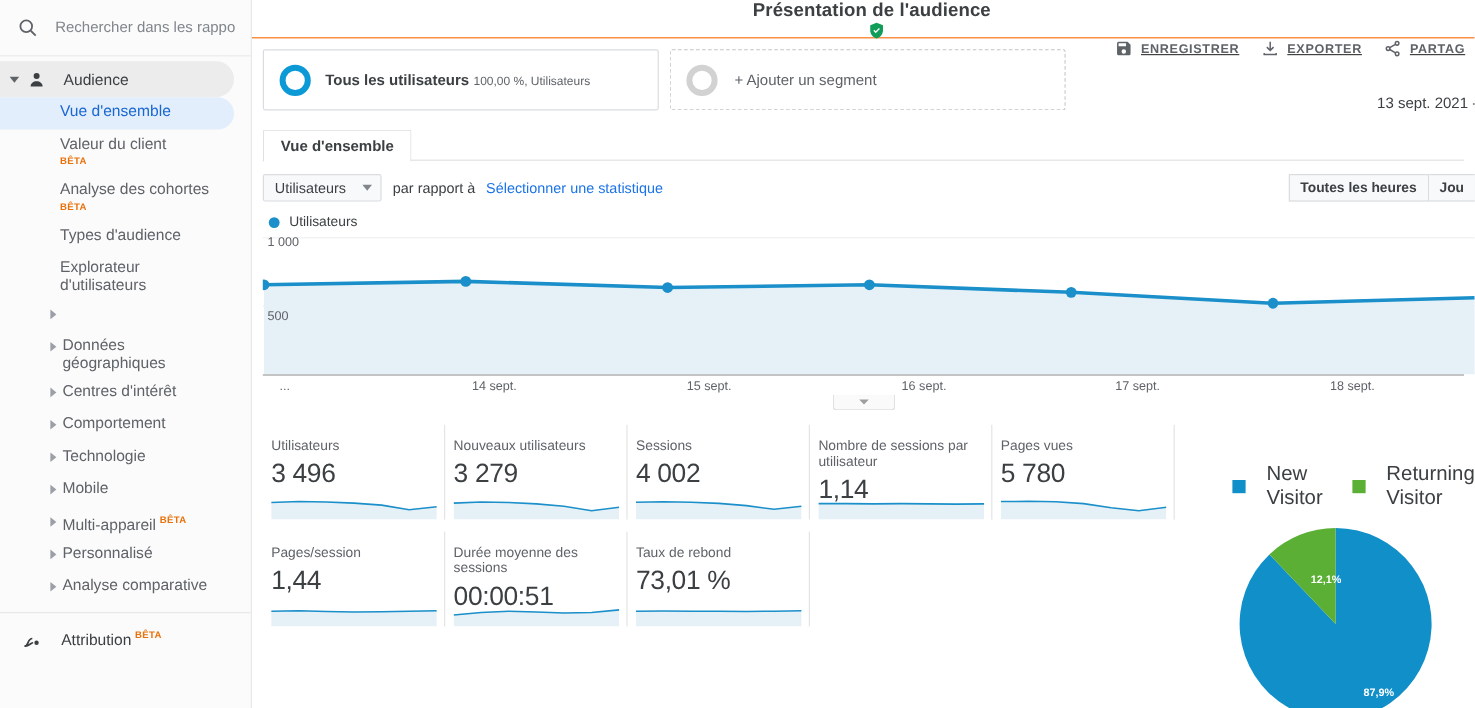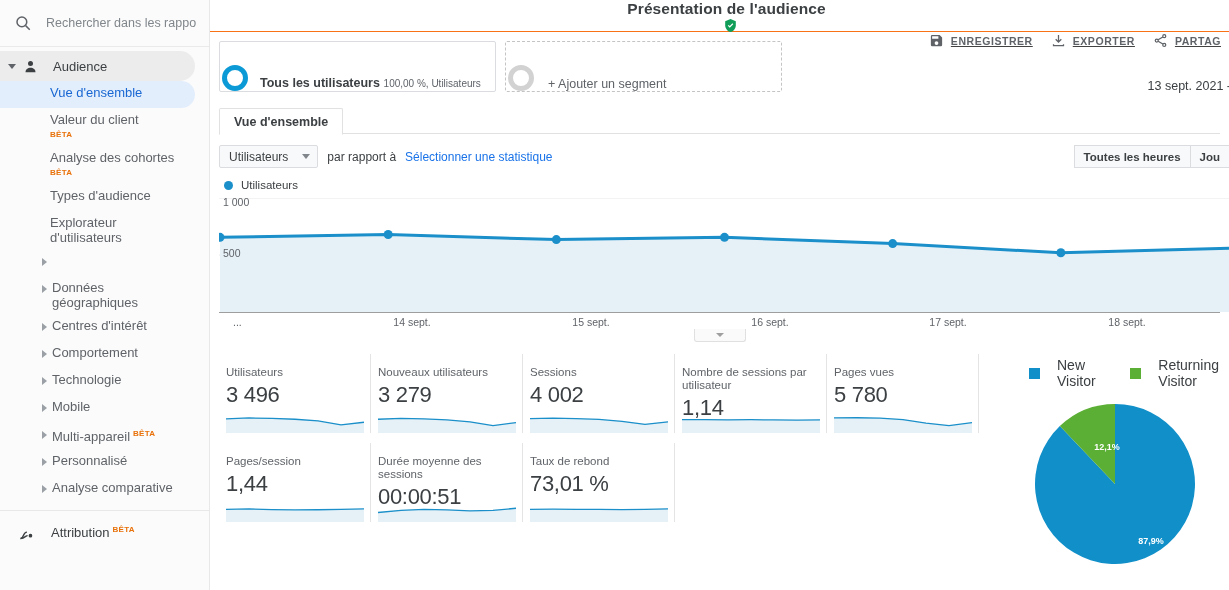--- a/index.html
+++ b/index.html
@@ -107,23 +107,23 @@
   .topbar-actions { margin-left: auto; display: flex; align-items: center; gap: 18px; padding-right: 8px; text-decoration: underline; }
   .tb-action {
     display: flex; align-items: center; gap: 7px;
     font-size: 10.5px; font-weight: bold; letter-spacing: .55px;
     color: #5f6368; cursor: pointer; text-transform: uppercase;
   }
   .tb-action svg { color: #5f6368; }
 
   .segments-row { display: flex; padding: 9px 0 0 9px; gap: 9px; position: relative; }
   .segment-box {
-    width: 277px; height: 51px;
+    width: 330px; height: 51px;
     border: 1px solid #dadce0; border-radius: 2px;
-    display: flex; align-items: flex-end; padding-left: 2px;
+    display: flex; align-items: center; padding-left: 13px;
     background: #fff; cursor: pointer;
   }
   .segment-box.dashed { border: 1px dashed #c4c4c4; }
   .ring { width: 26px; height: 26px; border-radius: 50%; border: 5px solid #0c9ad6; flex: none; }
   .ring.gray { border-color: #d2d2d2; }
   .segment-text { margin-left: 12px; }
   .segment-title { font-size: 12.5px; color: #3c4043; font-weight: bold; line-height: 15px; }
   .segment-sub { font-size: 10px; color: #5f6368; margin-top: 2px; }
   .segment-add { margin-left: 14px; font-size: 12.5px; color: #5f6368; }
 
@@ -197,21 +197,21 @@
     border-right: 1px solid #e4e4e4; height: 79px;
   }
   .card.last { border-right: 1px solid #e4e4e4; }
   .card-label { font-size: 11.5px; color: #5f6368; line-height: 13px; min-height: 13px; }
   .card-value { font-size: 22px; color: #3c4043; margin-top: 3px; letter-spacing: -.3px; font-weight: normal; }
   .spark { position: absolute; left: 7px; bottom: 0; width: 138px; height: 25px; }
   .cards-row.second .card { margin-top: 10px; }
 
   
   .pie-col { flex: 1; position: relative; padding-top: 3px; }
-  .pie-legend { display: flex; align-items: center; gap: 17px; font-size: 14px; color: #3c4043; }
+  .pie-legend { display: flex; align-items: center; gap: 17px; font-size: 17px; color: #3c4043; margin-top: 28px; }
   .sw { width: 11px; height: 11px; flex: none; }
   .pie-wrap { margin-top: 9px; position: relative; }
 </style>
 </head>
 <body>
 
 <div class="app">
 
   <aside class="sidebar">
 
@@ -407,21 +407,21 @@
             <path d="M1 39.33 L169.16666666666666 36.47999999999999 L337.3333333333333 41.61 L505.5 39.33 L673.6666666666666 45.60000000000001 L841.8333333333334 54.72 L1010 50.16 L1010 114 L1 114 Z" fill="#e6f0f7"></path>
             <path d="M1 39.33 L169.16666666666666 36.47999999999999 L337.3333333333333 41.61 L505.5 39.33 L673.6666666666666 45.60000000000001 L841.8333333333334 54.72 L1010 50.16" fill="none" stroke="#1a8fc9" stroke-width="3" vector-effect="non-scaling-stroke"></path>
             <circle cx="1" cy="39.33" r="4.5" fill="#1a8fc9" vector-effect="non-scaling-stroke"></circle>
             <circle cx="169.16666666666666" cy="36.47999999999999" r="4.5" fill="#1a8fc9" vector-effect="non-scaling-stroke"></circle>
             <circle cx="337.3333333333333" cy="41.61" r="4.5" fill="#1a8fc9" vector-effect="non-scaling-stroke"></circle>
             <circle cx="505.5" cy="39.33" r="4.5" fill="#1a8fc9" vector-effect="non-scaling-stroke"></circle>
             <circle cx="673.6666666666666" cy="45.60000000000001" r="4.5" fill="#1a8fc9" vector-effect="non-scaling-stroke"></circle>
             <circle cx="841.8333333333334" cy="54.72" r="4.5" fill="#1a8fc9" vector-effect="non-scaling-stroke"></circle>
           </svg>
         <span class="ylabel" id="ytick-1000" style="top:-2px;">1 000</span>
-        <span class="ylabel" id="ytick-500" style="top:49px;">500</span>
+        <span class="ylabel" id="ytick-500" style="top:60px;">500</span>
       </div>
 
       <div class="chart-x" id="chart-x-axis">
         <span class="xtick" style="left:14px;transform:none;">...</span>
         <span class="xtick" style="left:193px;">14 sept.</span>
         <span class="xtick" style="left:372px;">15 sept.</span>
         <span class="xtick" style="left:551px;">16 sept.</span>
         <span class="xtick" style="left:729px;">17 sept.</span>
         <span class="xtick" style="left:908px;">18 sept.</span>
         <div class="collapse-handle">

